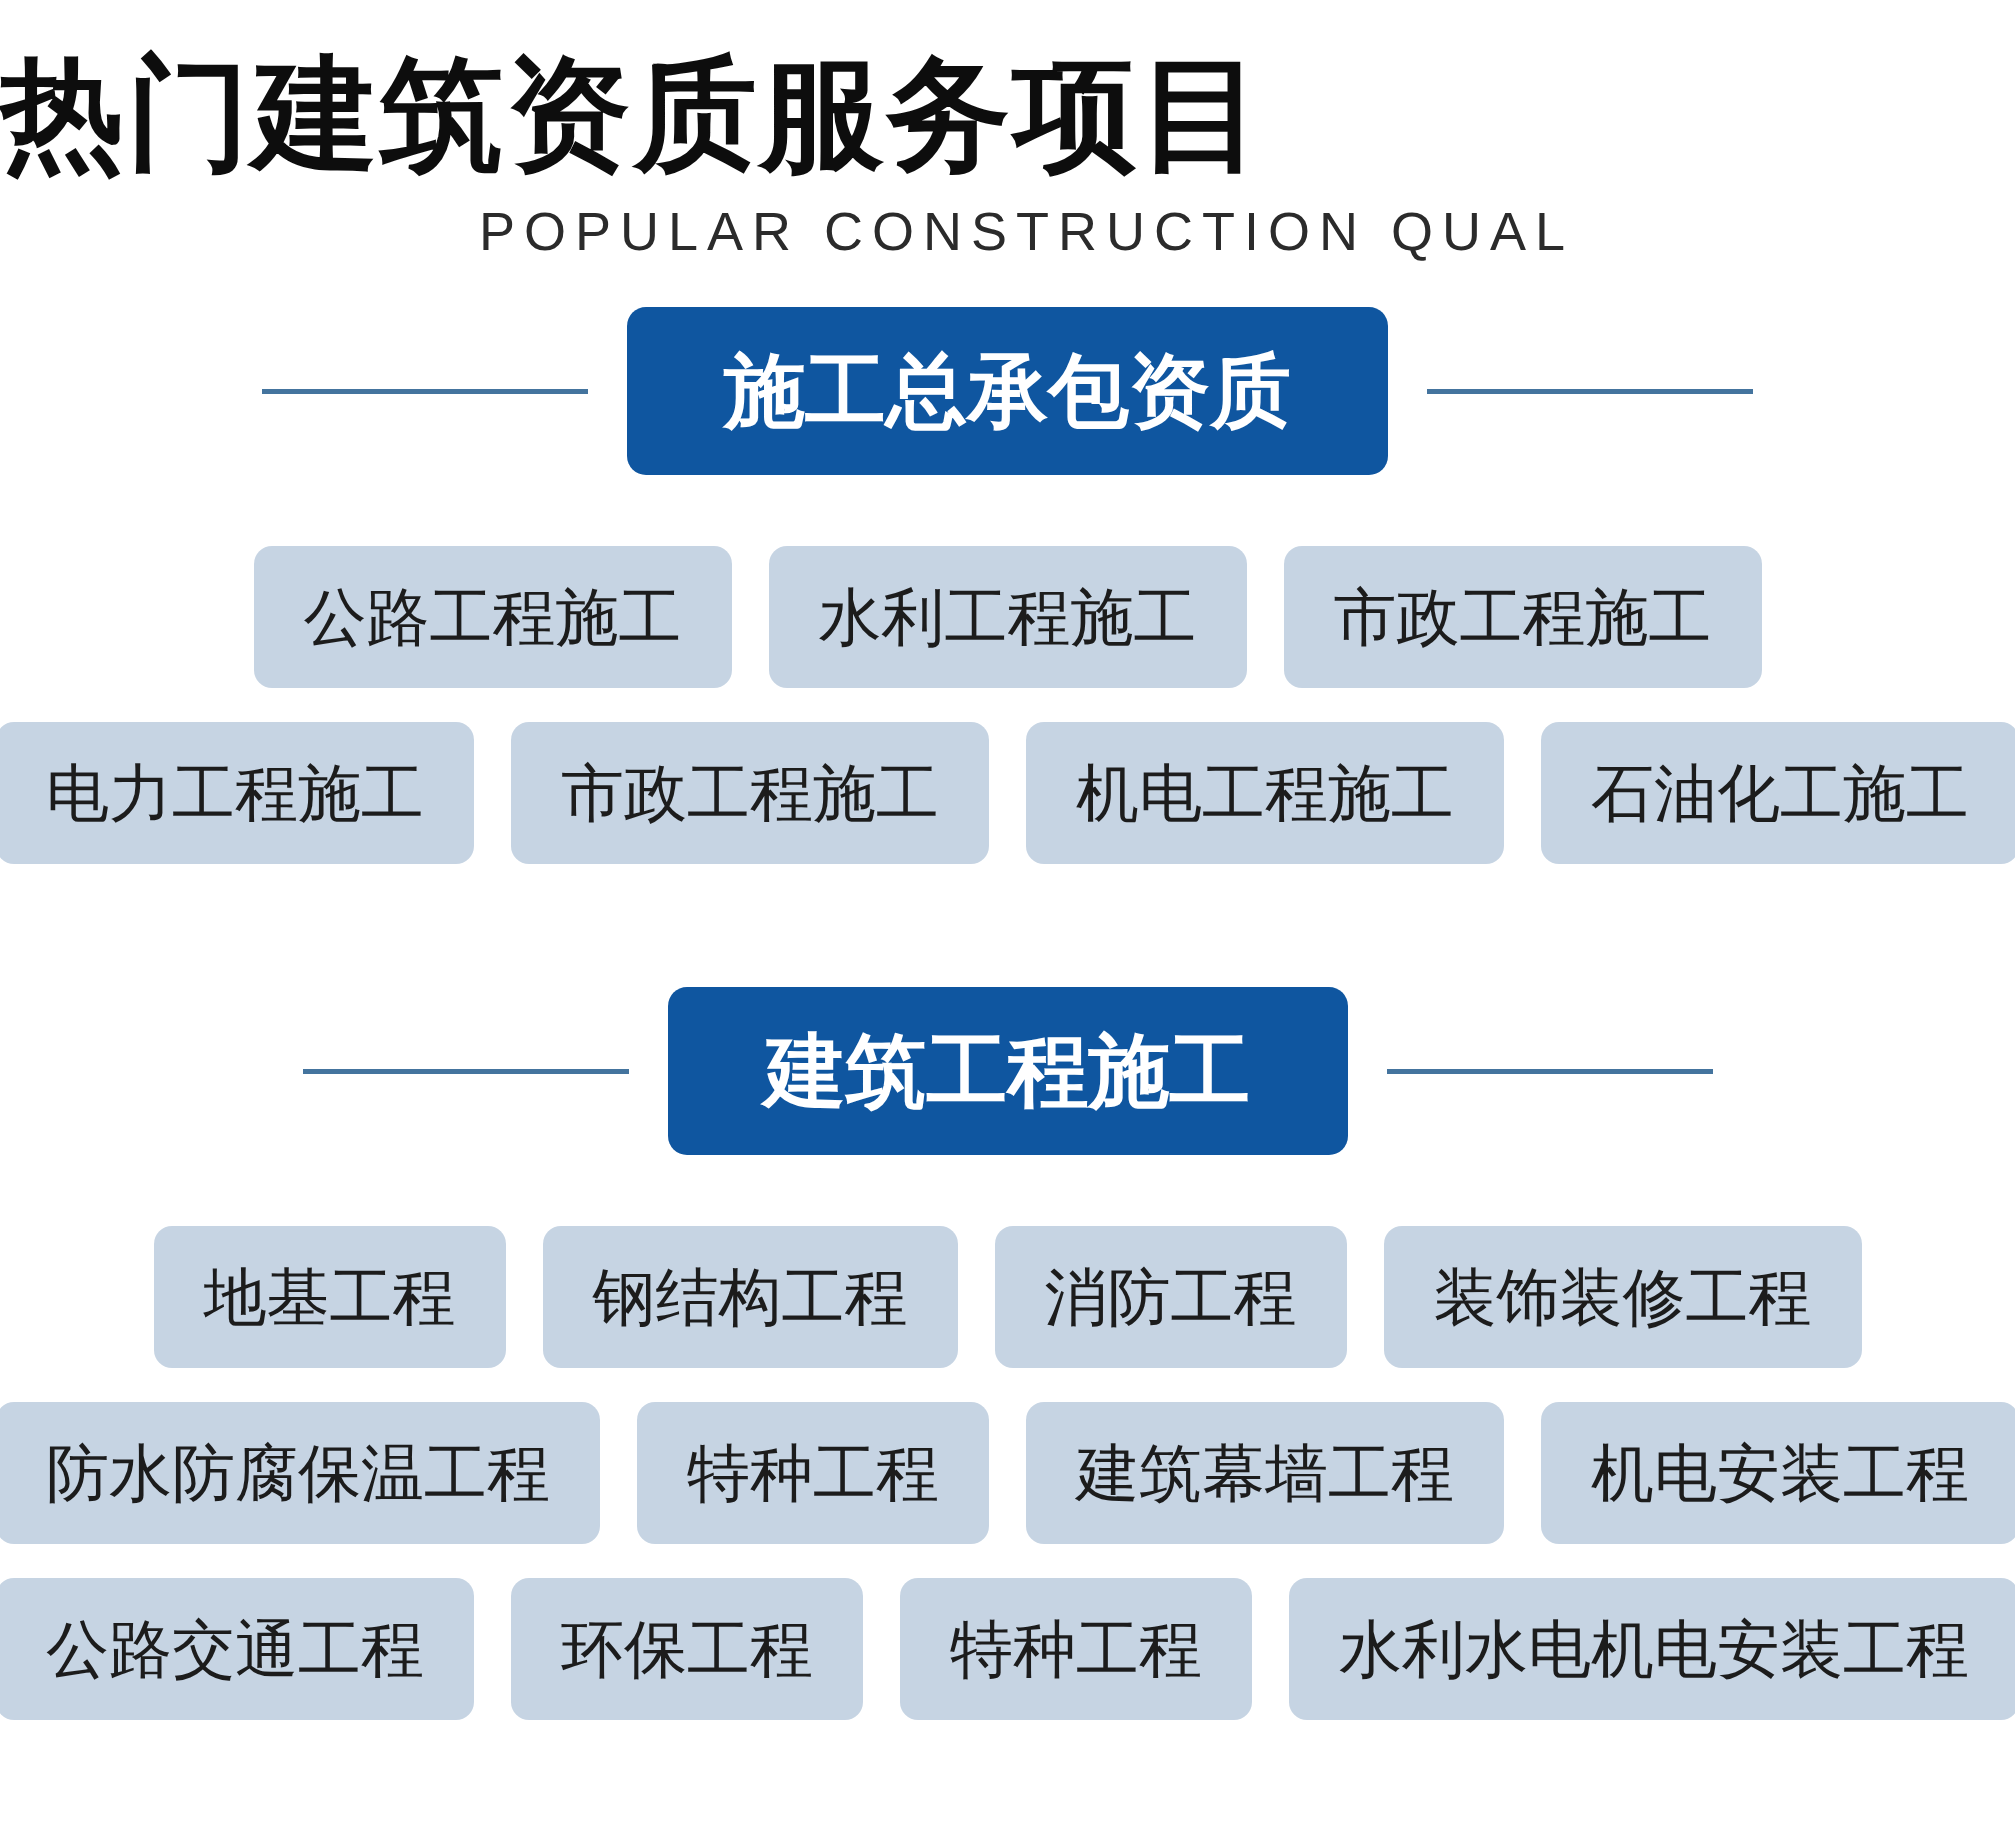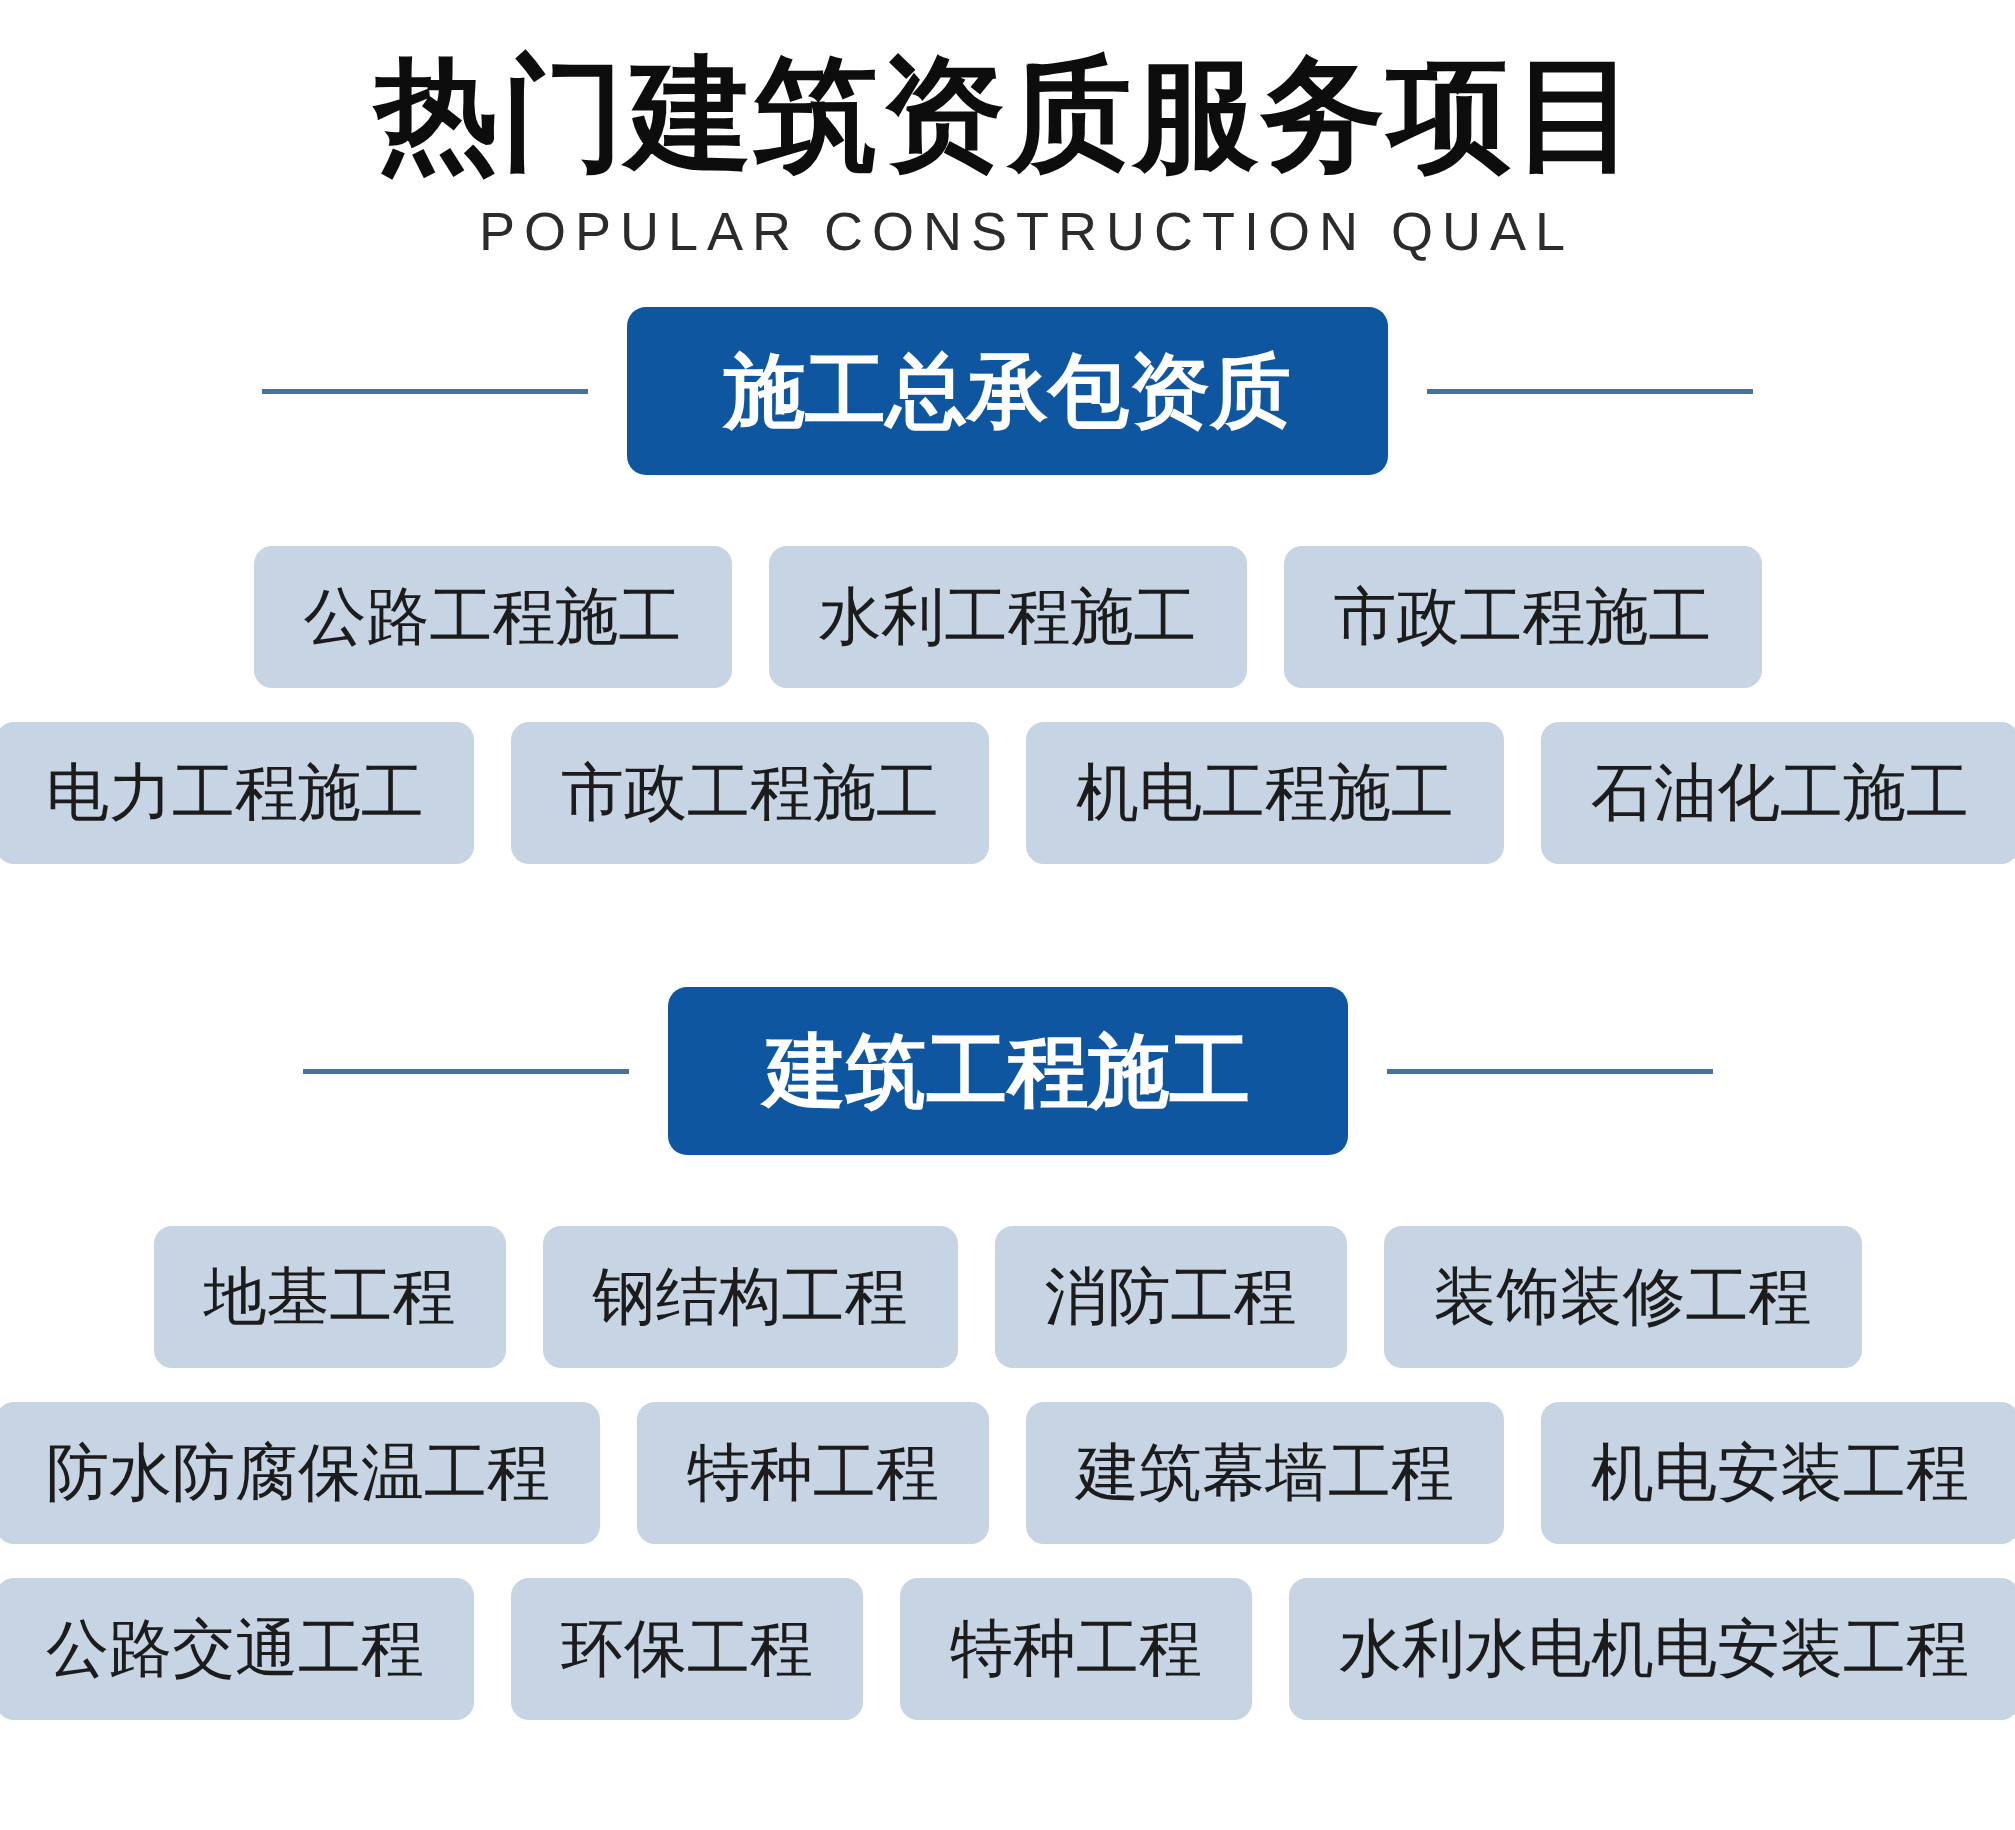--- a/index.html
+++ b/index.html
@@ -12,21 +12,20 @@
     height: 1831px;
     overflow: hidden;
     font-family: "Liberation Sans", sans-serif;
   }
   .page {
     width: 100%;
     height: 100%;
   }
   .title {
     margin: 46px 0 0 0;
-    text-align: center;
     font-size: 124px;
     line-height: 1.1;
     font-weight: 900;
     color: #0d0d0d;
     letter-spacing: 2.6px;
   }
   .subtitle {
     margin-top: 18px;
     text-align: center;
     font-size: 54px;
@@ -75,21 +74,20 @@
   .pill {
     background: #c6d4e3;
     color: #1c1c1c;
     font-size: 63px;
     height: 142px;
     line-height: 142px;
     padding: 0 50px;
     border-radius: 18px;
     white-space: nowrap;
     text-align: center;
-    font-family: Liberation Serif, serif;
   }
 </style>
 </head>
 <body>
 
 <div class="page">
 
   <h1 class="title">热门建筑资质服务项目</h1>
   <div class="subtitle">POPULAR CONSTRUCTION QUAL</div>
 

